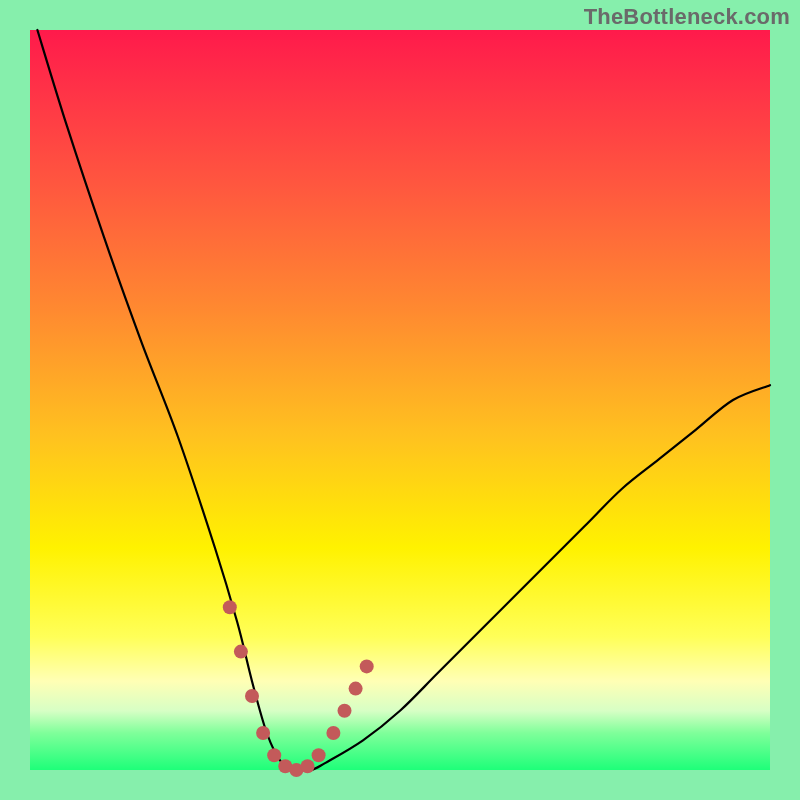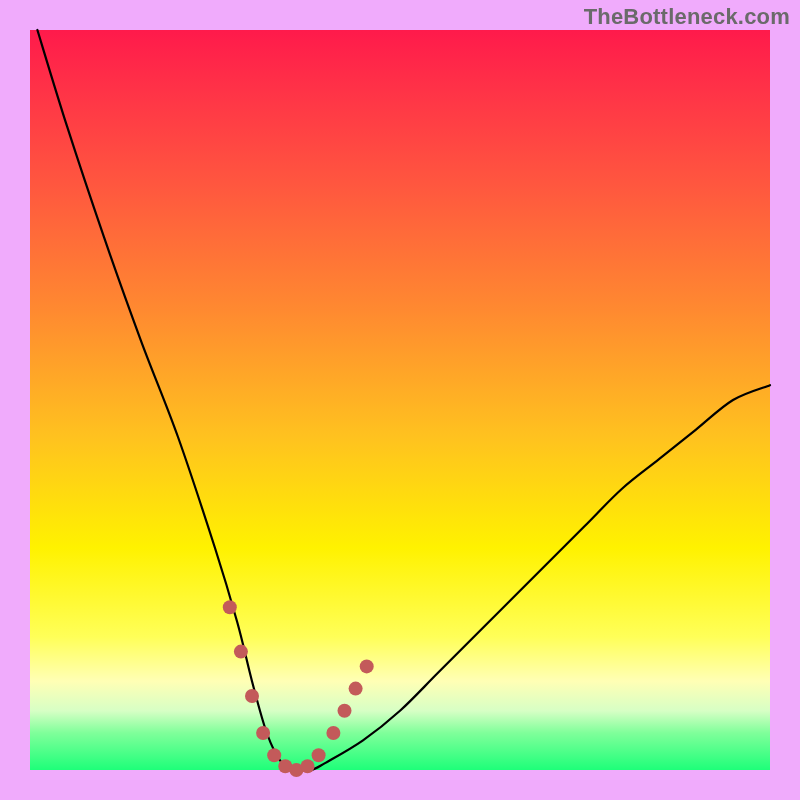--- a/index.html
+++ b/index.html
@@ -8,21 +8,21 @@
     width: 800px;
     height: 800px;
     background: #000;
     overflow: hidden;
     font-family: Arial, Helvetica, sans-serif;
   }
   .frame {
     position: relative;
     width: 800px;
     height: 800px;
-    background: #f0abfc;
+    background: #86efac;
   }
   .watermark {
     position: absolute;
     top: 4px;
     right: 10px;
     color: #6a6a6a;
     font-size: 22px;
     font-weight: 600;
     letter-spacing: 0.2px;
     user-select: none;

